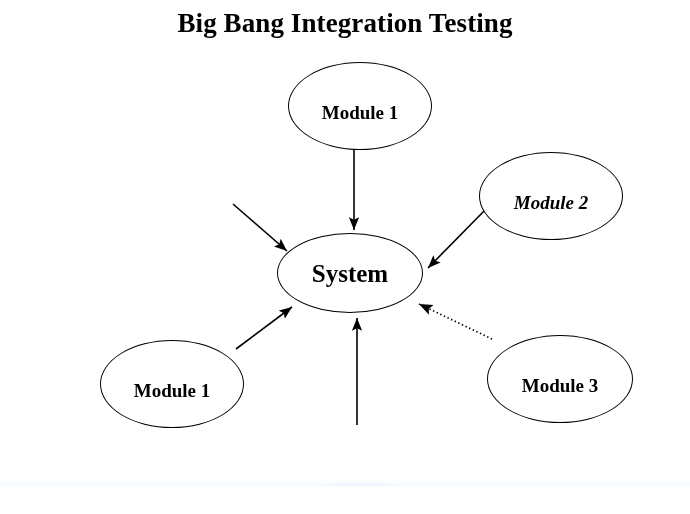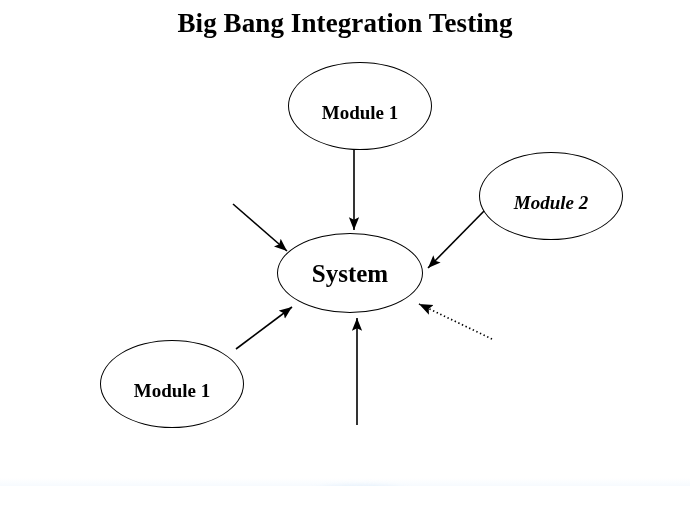--- a/index.html
+++ b/index.html
@@ -105,20 +105,23 @@
   </svg>
 
   <div class="node node-module" style="left:288px; top:62px; width:144px; height:88px;">
     <span class="label">Module 1</span>
   </div>
 
   <div class="node node-module" style="left:479px; top:152px; width:144px; height:88px;font-style:italic;">
     <span class="label">Module 2</span>
   </div>
 
+  <div class="node node-module" style="left:487px; top:335px; width:146px; height:88px;">
+    <span class="label">Module 3</span>
+  </div>
 
 
   <div class="node node-module" style="left:100px; top:340px; width:144px; height:88px;">
     <span class="label">Module 1</span>
   </div>
 
 
   <div class="node node-system" style="left:277px; top:233px; width:146px; height:80px;">
     <span class="label">System</span>
   </div>

